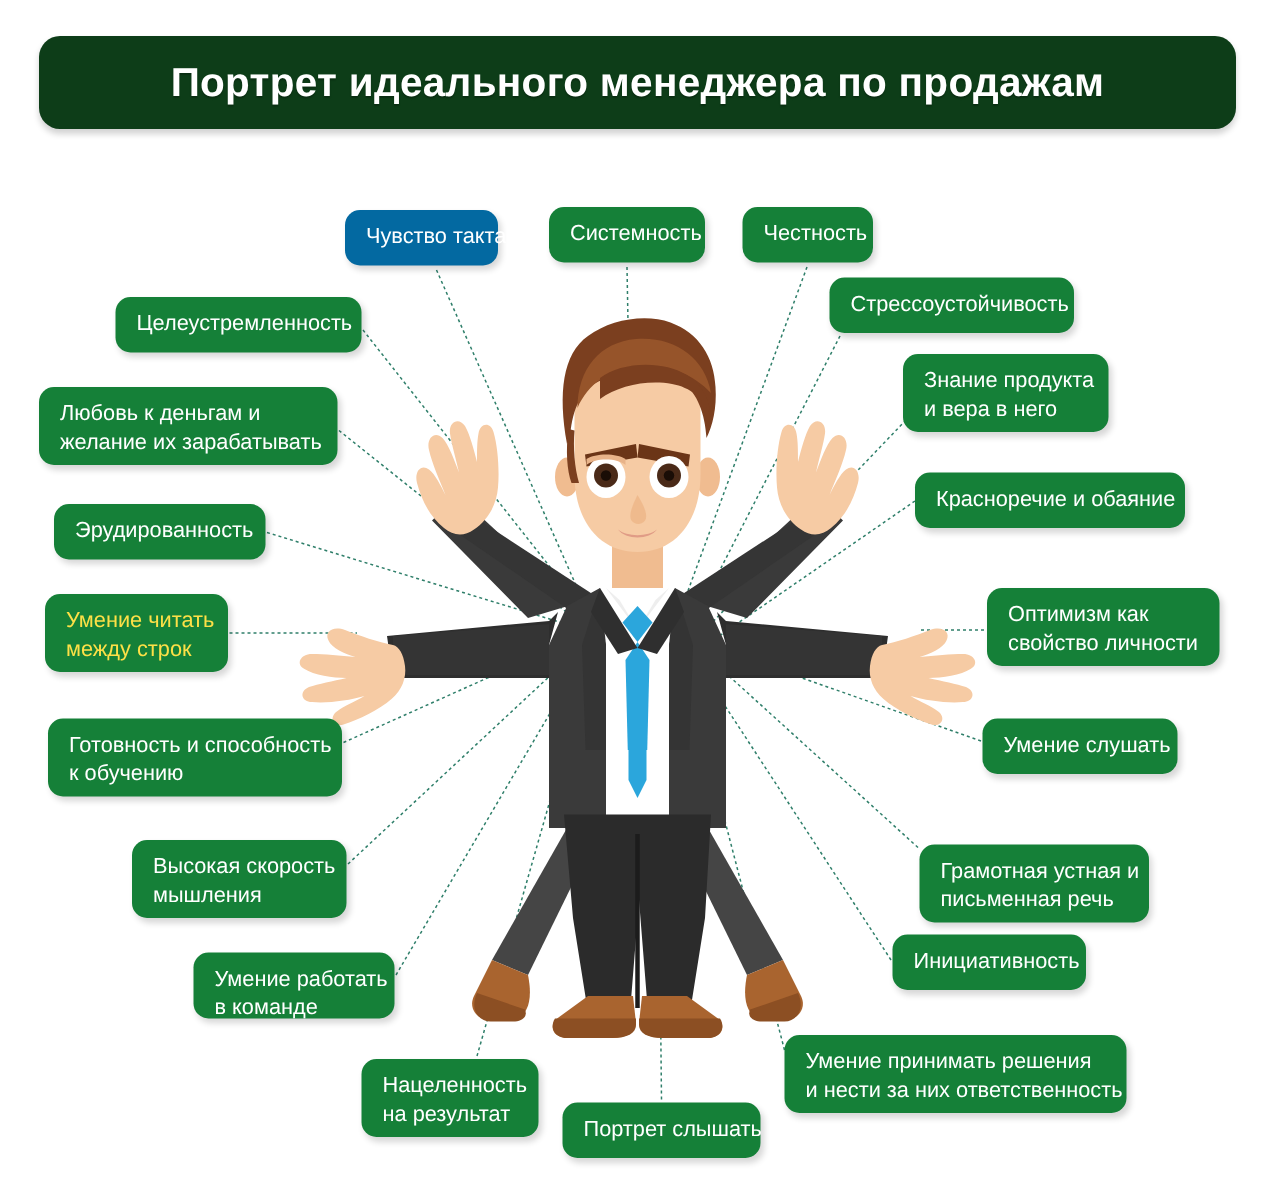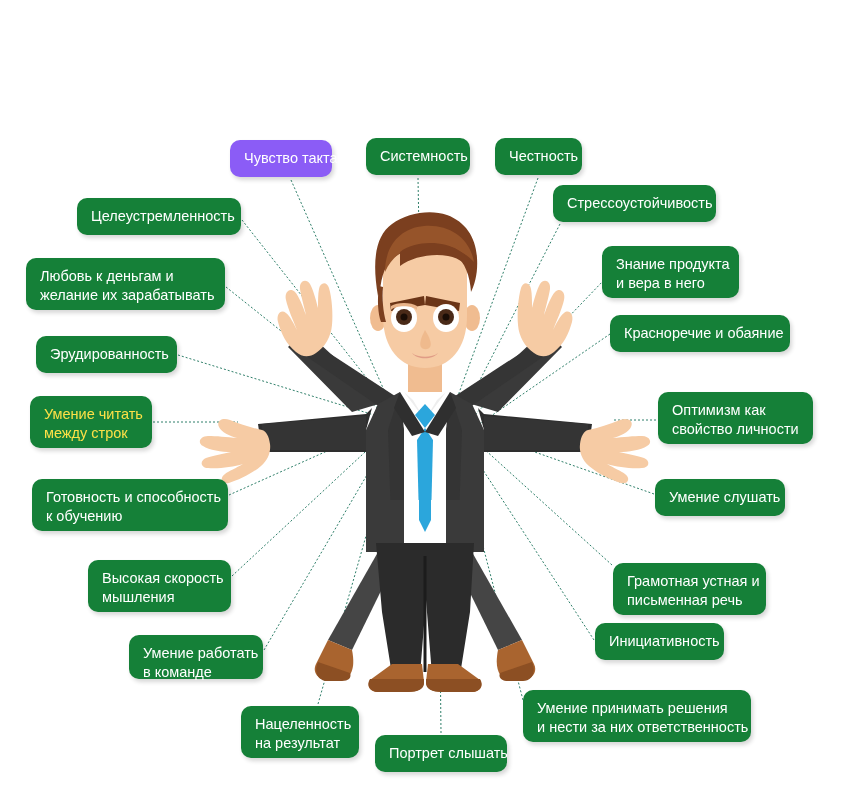--- a/index.html
+++ b/index.html
@@ -42,20 +42,23 @@
     white-space:pre;
     box-sizing:border-box;
   }
   .chip.c2{line-height:19px;}
 </style>
 </head>
 <body>
 
 <div id="stage">
 
+  <div id="banner">
+    <div id="banner-text">Портрет идеального менеджера по продажам</div>
+  </div>
 
   <svg id="lines" viewBox="0 0 850 787">
       <line x1="291" y1="180" x2="395" y2="415" stroke="#2f7f6a" stroke-width="1" stroke-dasharray="2 2"></line>
       <line x1="418" y1="178" x2="422" y2="398" stroke="#2f7f6a" stroke-width="1" stroke-dasharray="2 2"></line>
       <line x1="538" y1="178" x2="452" y2="412" stroke="#2f7f6a" stroke-width="1" stroke-dasharray="2 2"></line>
       <line x1="560" y1="224" x2="462" y2="415" stroke="#2f7f6a" stroke-width="1" stroke-dasharray="2 2"></line>
       <line x1="604" y1="280" x2="470" y2="420" stroke="#2f7f6a" stroke-width="1" stroke-dasharray="2 2"></line>
       <line x1="610" y1="334" x2="478" y2="425" stroke="#2f7f6a" stroke-width="1" stroke-dasharray="2 2"></line>
       <line x1="656" y1="420" x2="612" y2="420" stroke="#2f7f6a" stroke-width="1" stroke-dasharray="2 2"></line>
       <line x1="654" y1="494" x2="478" y2="432" stroke="#2f7f6a" stroke-width="1" stroke-dasharray="2 2"></line>
@@ -213,25 +216,25 @@
 
     <g>
       <path d="M392 664 L422 664 L424 682 C424 688 418 692 408 692 L378 692 C370 692 366 686 370 680 Z" fill="#a9642f"></path>
       <path d="M370 679 L424 679 L424 683 C424 689 418 692 408 692 L378 692 C370 692 366 685 370 679 Z" fill="#8c4f23"></path>
       <path d="M458 664 L428 664 L426 682 C426 688 432 692 442 692 L472 692 C480 692 484 686 480 680 Z" fill="#a9642f"></path>
       <path d="M480 679 L426 679 L426 683 C426 689 432 692 442 692 L472 692 C480 692 484 685 480 679 Z" fill="#8c4f23"></path>
     </g>
   </svg>
 
   <div id="chips">
-      <div class="chip" style="left: 230px; top: 140px; width: 102px; height: 37px; background: #8b5cf6; color: rgb(255, 255, 255);">Чувство такта</div>
+      <div class="chip" style="left: 230px; top: 140px; width: 102px; height: 37px; background: #0369a1; color: rgb(255, 255, 255);">Чувство такта</div>
       <div class="chip" style="left: 366px; top: 138px; width: 104px; height: 37px; background: rgb(21, 128, 56); color: rgb(255, 255, 255);">Системность</div>
       <div class="chip" style="left: 495px; top: 138px; width: 87px; height: 37px; background: rgb(21, 128, 56); color: rgb(255, 255, 255);">Честность</div>
       <div class="chip" style="left: 553px; top: 185px; width: 163px; height: 37px; background: rgb(21, 128, 56); color: rgb(255, 255, 255);">Стрессоустойчивость</div>
-      <div class="chip c2" style="left: 602px; top: 236px; width: 137px; height: 52px; background: rgb(21, 128, 56); color: rgb(255, 255, 255); margin-top: 10px;">Знание продукта
+      <div class="chip c2" style="left: 602px; top: 236px; width: 137px; height: 52px; background: rgb(21, 128, 56); color: rgb(255, 255, 255);">Знание продукта
 и вера в него</div>
       <div class="chip" style="left: 610px; top: 315px; width: 180px; height: 37px; background: rgb(21, 128, 56); color: rgb(255, 255, 255);">Красноречие и обаяние</div>
       <div class="chip c2" style="left: 658px; top: 392px; width: 155px; height: 52px; background: rgb(21, 128, 56); color: rgb(255, 255, 255);">Оптимизм как
 свойство личности</div>
       <div class="chip" style="left: 655px; top: 479px; width: 130px; height: 37px; background: rgb(21, 128, 56); color: rgb(255, 255, 255);">Умение слушать</div>
       <div class="chip c2" style="left: 613px; top: 563px; width: 153px; height: 52px; background: rgb(21, 128, 56); color: rgb(255, 255, 255);">Грамотная устная и
 письменная речь</div>
       <div class="chip" style="left: 595px; top: 623px; width: 129px; height: 37px; background: rgb(21, 128, 56); color: rgb(255, 255, 255);">Инициативность</div>
       <div class="chip c2" style="left: 523px; top: 690px; width: 228px; height: 52px; background: rgb(21, 128, 56); color: rgb(255, 255, 255);">Умение принимать решения
 и нести за них ответственность</div>

